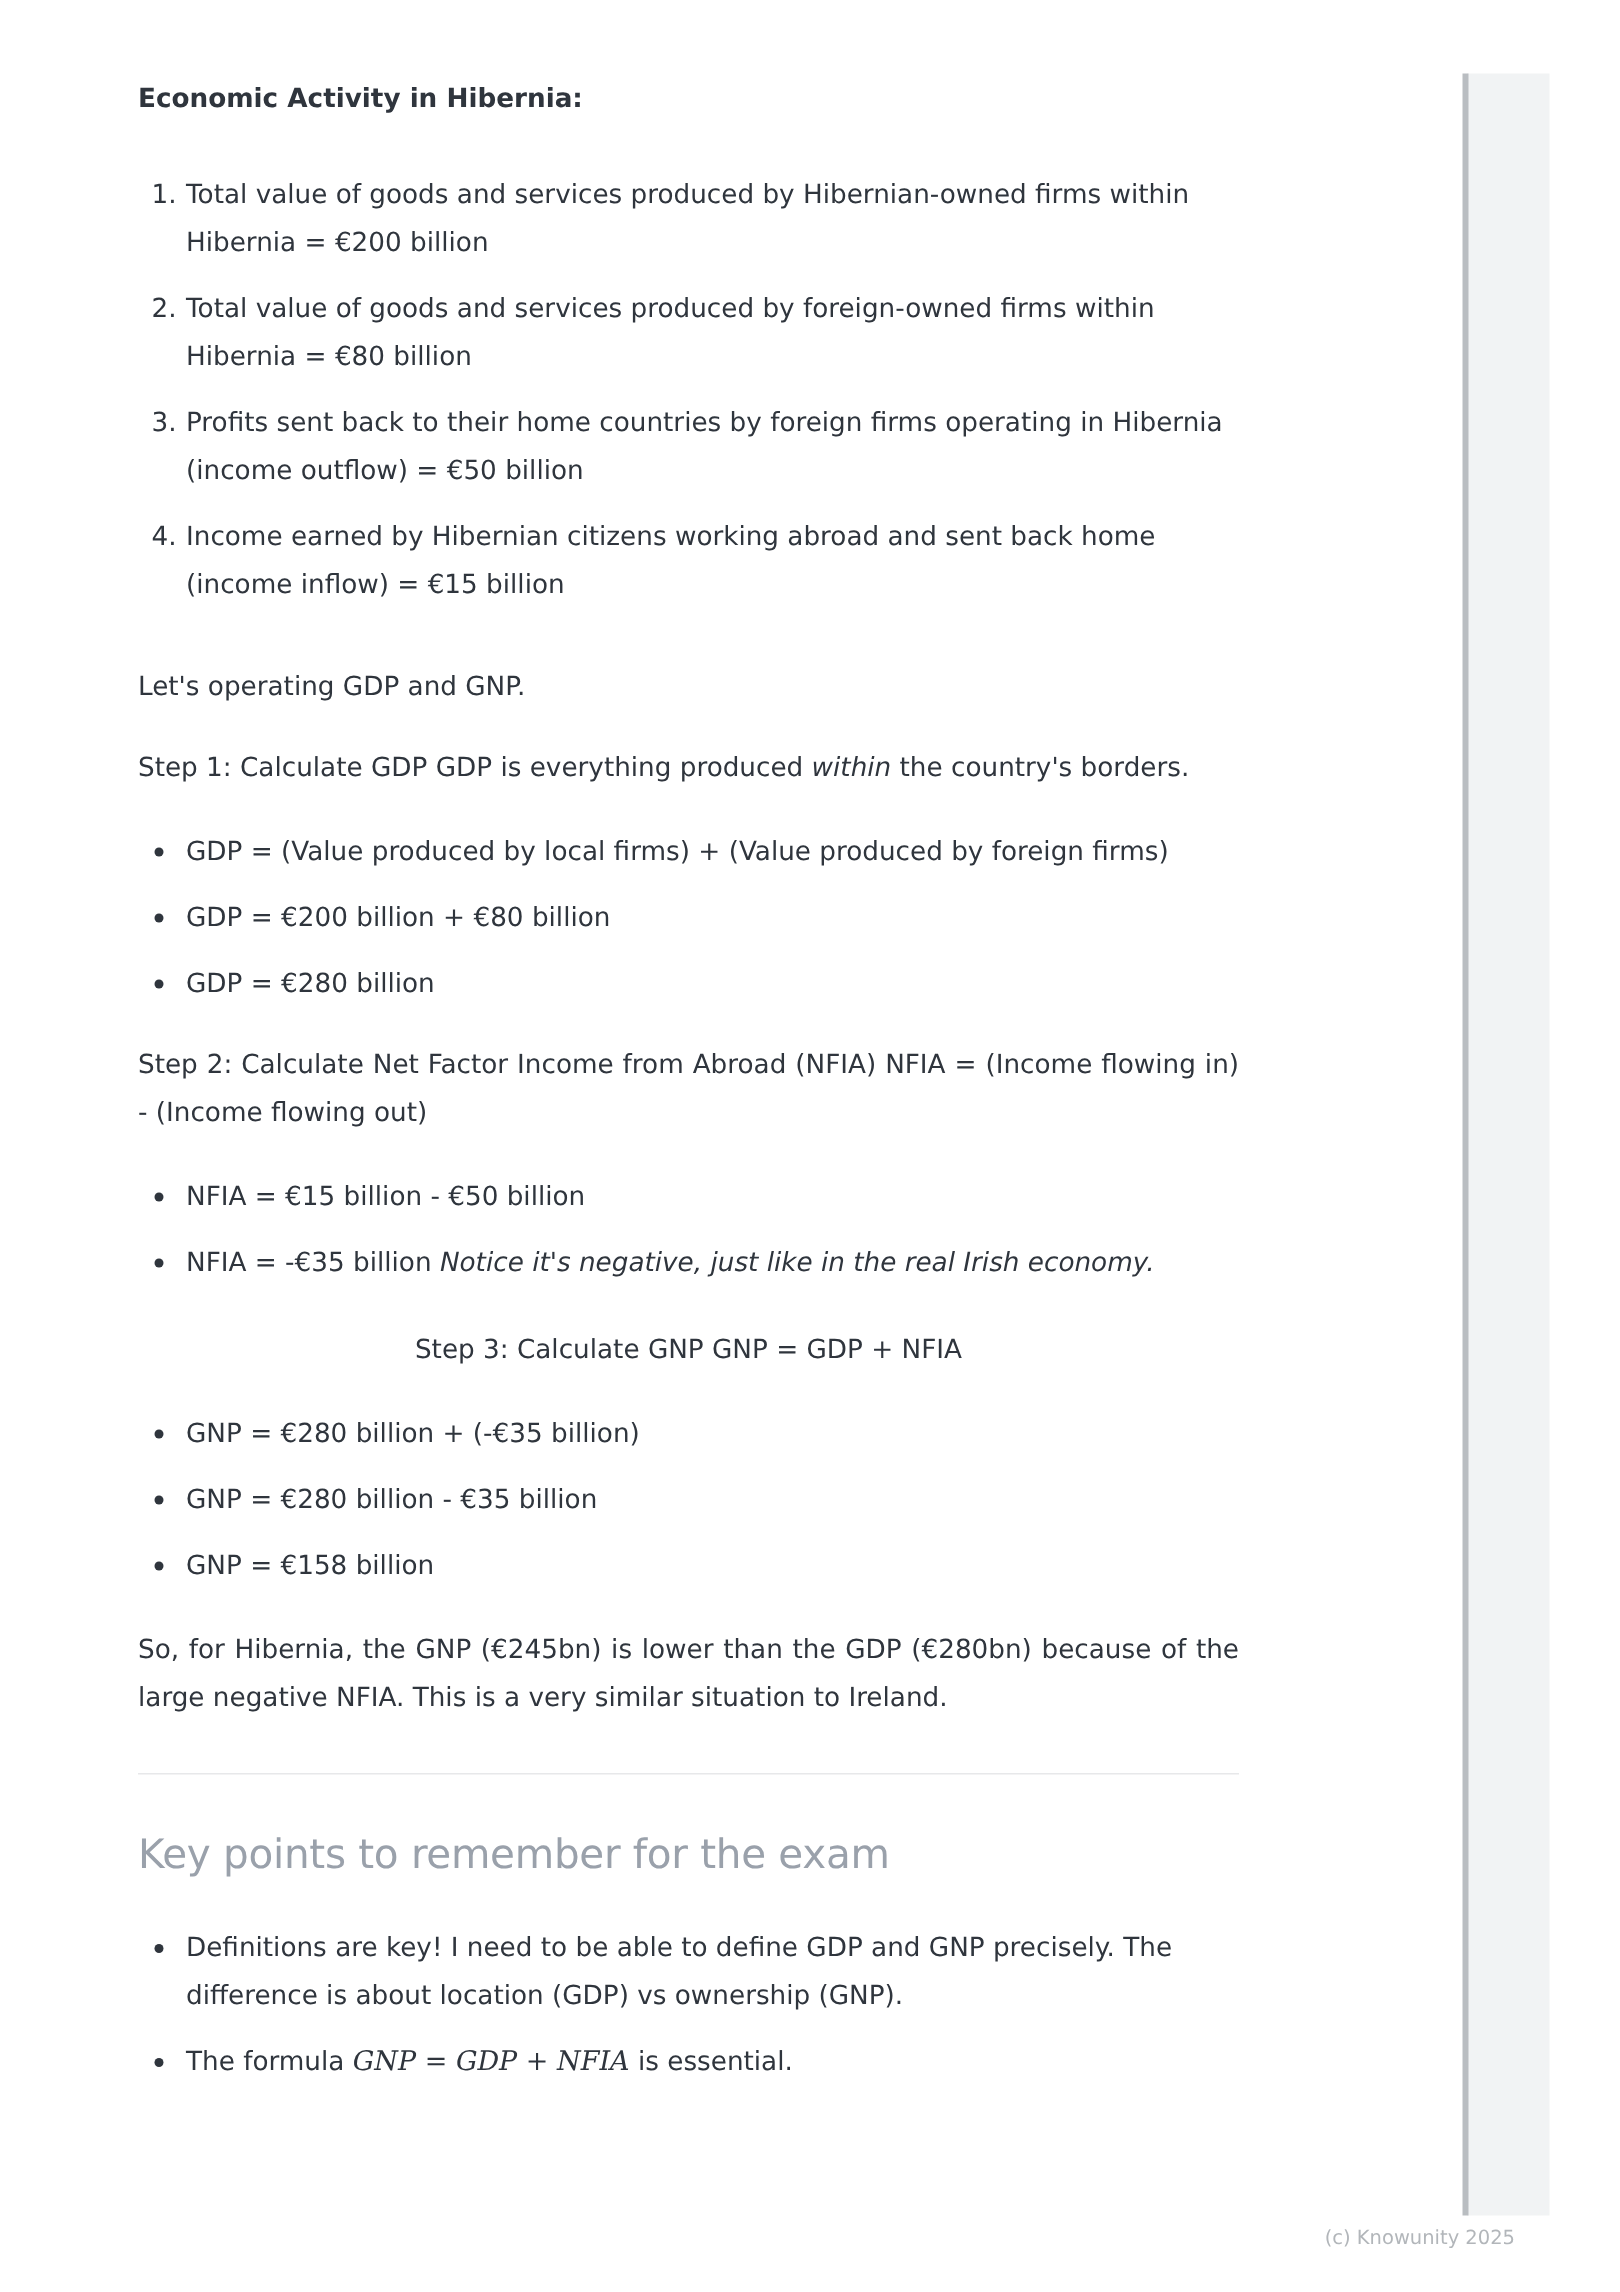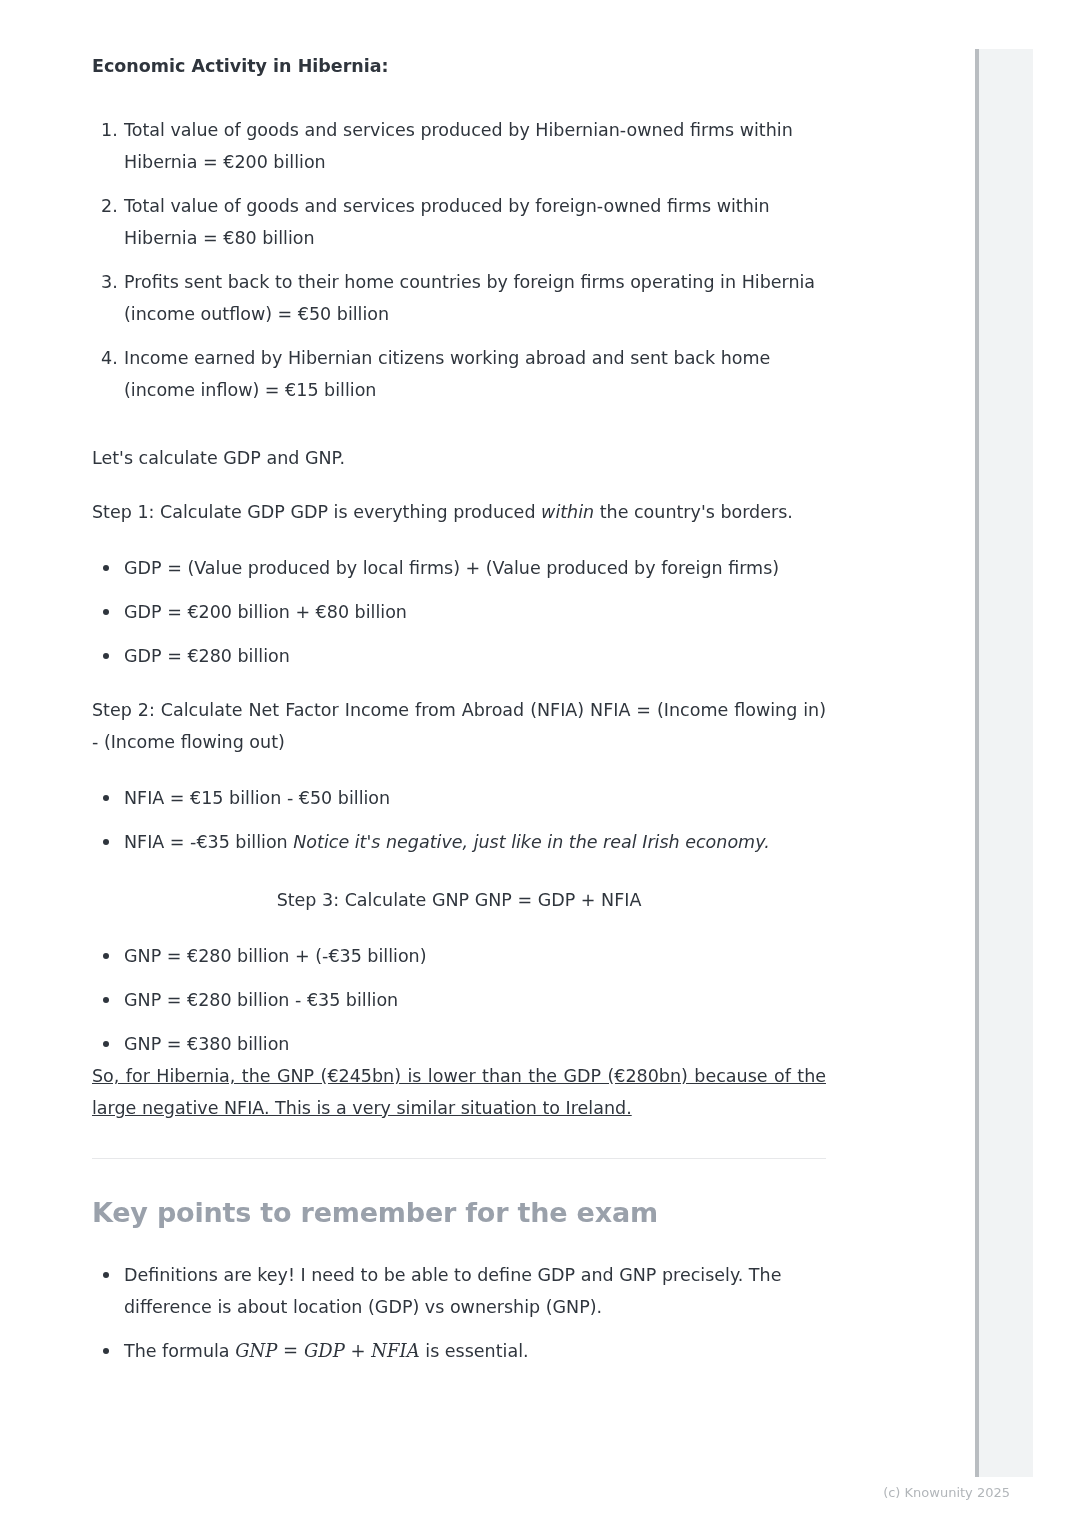--- a/index.html
+++ b/index.html
@@ -29,24 +29,24 @@
   .lead{margin-top:36px;}
   .step{margin-top:22px;text-align:justify;}
   .step3{margin-top:26px;text-align:center;}
   ul.bullets{list-style:none;margin:24px 0 0;padding:0;}
   ul.bullets>li{position:relative;padding-left:32px;margin-top:12px;}
   ul.bullets>li:first-child{margin-top:0;}
   ul.bullets>li::before{
     content:"";position:absolute;left:11px;top:13px;width:6px;height:6px;
     border-radius:50%;background:currentColor;
   }
-  .summary{text-align:justify;text-decoration:underline;}
+  .summary{margin-top:24px;text-align:justify;}
   hr.divider{border:0;border-top:1px solid var(--divider);margin:34px 0 0;}
   h2.kp-heading{
-    margin:36px 0 0;font-size:27px;line-height:36px;font-weight:bold;
+    margin:36px 0 0;font-size:27px;line-height:36px;font-weight:normal;
     color:var(--heading-gray);letter-spacing:-0.2px;
   }
   ul.kp{margin-top:28px;}
   .math{font-family:"DejaVu Serif",serif;font-style:italic;font-size:18px;}
   .watermark{
     position:absolute;top:1485px;right:70px;font-size:13px;line-height:16px;
     color:var(--watermark-gray);z-index:3;
   }
   .scroll-track{
     position:absolute;left:978px;top:49px;width:55px;height:1428px;
@@ -78,21 +78,21 @@
     <li>
       <span class="num">3.</span>
       <span>Profits sent back to their home countries by foreign firms operating in Hibernia (income outflow) = </span><strong>€50 billion</strong>
     </li>
     <li>
       <span class="num">4.</span>
       <span>Income earned by Hibernian citizens working abroad and sent back home (income inflow) = </span><strong>€15 billion</strong>
     </li>
   </ol>
 
-  <p class="lead">Let's calculate GDP and GNP.</p>
+  <p class="lead">Let's operating GDP and GNP.</p>
 
   <p class="step"><strong>Step 1: Calculate GDP</strong><span> GDP is everything produced </span><em>within</em><span> the country's borders.</span></p>
 
   <ul class="bullets">
     <li>GDP = (Value produced by local firms) + (Value produced by foreign firms)</li>
     <li>GDP = €200 billion + €80 billion</li>
     <li><strong>GDP = €280 billion</strong></li>
   </ul>
 
   <p class="step"><strong>Step 2: Calculate Net Factor Income from Abroad (NFIA)</strong><span> NFIA = (Income flowing in) - (Income flowing out)</span></p>
@@ -100,21 +100,21 @@
   <ul class="bullets">
     <li>NFIA = €15 billion - €50 billion</li>
     <li><strong>NFIA = -€35 billion</strong><em> Notice it's negative, just like in the real Irish economy.</em></li>
   </ul>
 
   <p class="step step3"><strong>Step 3: Calculate GNP</strong><span> GNP = GDP + NFIA</span></p>
 
   <ul class="bullets">
     <li>GNP = €280 billion + (-€35 billion)</li>
     <li>GNP = €280 billion - €35 billion</li>
-    <li><strong>GNP = €380 billion</strong></li>
+    <li><strong>GNP = €158 billion</strong></li>
   </ul>
 
   <p class="summary">So, for Hibernia, the GNP (€245bn) is lower than the GDP (€280bn) because of the large negative NFIA. This is a very similar situation to Ireland.</p>
 
   <hr class="divider">
 
   <h2 class="kp-heading">Key points to remember for the exam</h2>
 
   <ul class="bullets kp">
     <li><strong>Definitions are key!</strong><span> I need to be able to define GDP and GNP precisely. The difference is about </span><strong>location (GDP)</strong><span> vs </span><strong>ownership (GNP)</strong><span>.</span></li>

